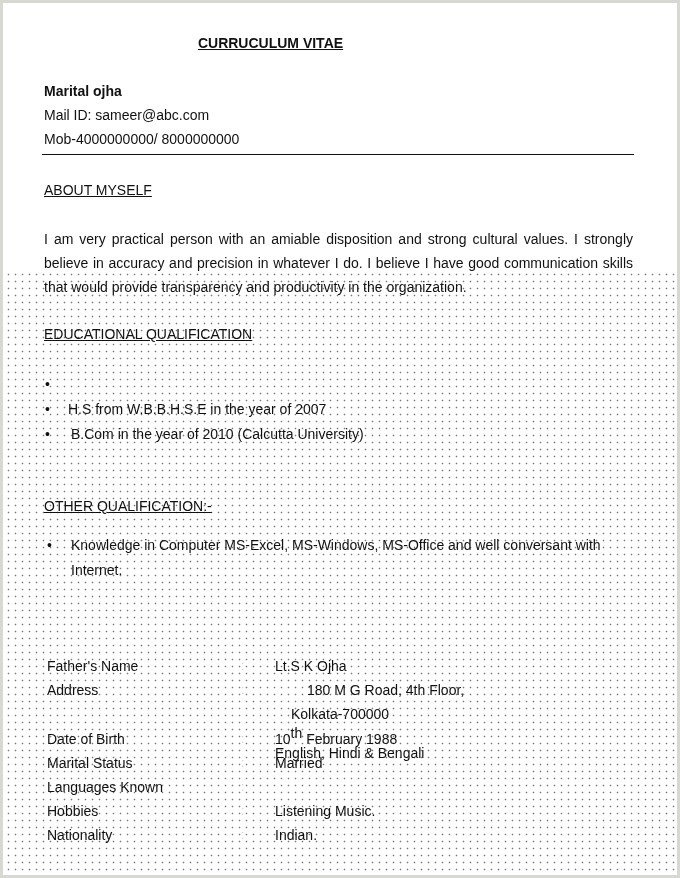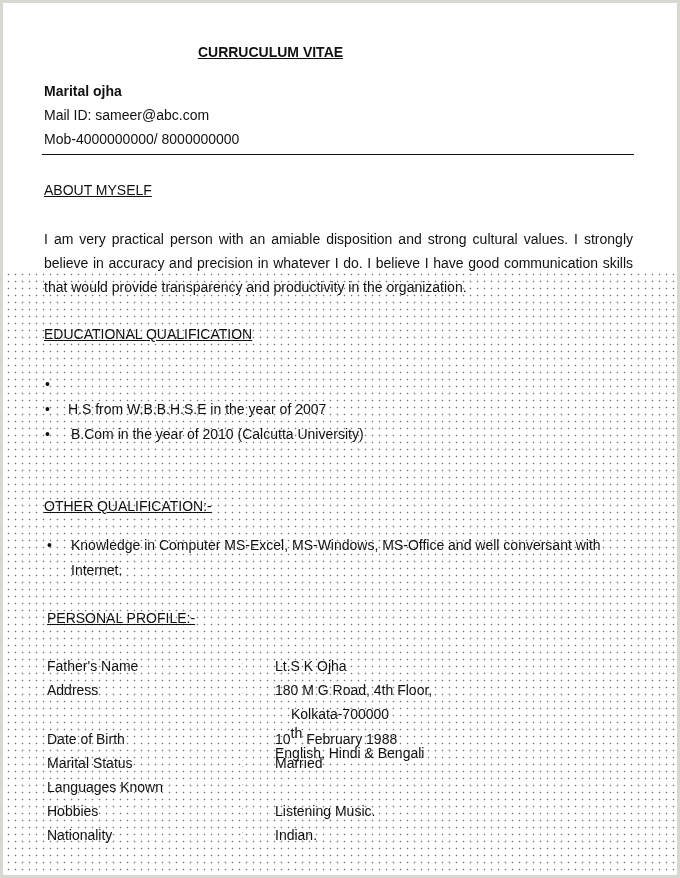--- a/index.html
+++ b/index.html
@@ -14,21 +14,21 @@
     background: #fff; overflow: hidden;
   }
   .dots {
     position: absolute; left: 0; top: 266px; right: 0; bottom: 0;
     background-image: radial-gradient(circle, #777 0.7px, transparent 1.1px);
     background-size: 7px 7px;
     background-position: 2px 2px;
     pointer-events: none;
   }
   .t { position: absolute; font-size: 14px; line-height: 18px; white-space: nowrap; }
-  .title { left: 0; width: 535px; text-align: center; top: 31px; font-weight: bold; font-size: 14px; text-decoration: underline; margin-top: 9px; }
+  .title { left: 0; width: 535px; text-align: center; top: 31px; font-weight: bold; font-size: 14px; text-decoration: underline; }
   .name { left: 41px; top: 79px; font-weight: bold; }
   .rule { position: absolute; left: 39px; width: 592px; top: 151px; height: 1px; background: #111; }
   .h { text-decoration: underline; }
   .para { position: absolute; left: 41px; width: 589px; top: 224px; font-size: 14px; line-height: 24px; text-align: justify; }
   .bullet { position: absolute; font-size: 14px; }
   .lbl { left: 44px; }
   .val { left: 272px; }
   .colon { position: absolute; left: 238px; color: #ccc; font-size: 12px; }
   sup { font-size: 14px; vertical-align: super; line-height: 0; }
 </style>
@@ -53,29 +53,28 @@
   <div class="bullet t" style="left:42px;top:397px;">•</div>
   <div class="t" style="left:65px;top:397px;">H.S from W.B.B.H.S.E in the year of 2007</div>
   <div class="bullet t" style="left:42px;top:422px;">•</div>
   <div class="t" style="left:68px;top:422px;">B.Com in the year of 2010 (Calcutta University)</div>
 
   <div class="t h" style="left:41px;top:494px;">OTHER QUALIFICATION:-</div>
   <div class="bullet t" style="left:44px;top:533px;">•</div>
   <div class="t" style="left:68px;top:533px;">Knowledge in Computer MS-Excel, MS-Windows, MS-Office and well conversant with</div>
   <div class="t" style="left:68px;top:558px;">Internet.</div>
 
-  <div class="t h" style="left:44px;top:606px;">PERSONAL PROFILE:-</div>
 
   <div class="t lbl" style="top:654px;">Father's Name</div>
   <div class="colon t" style="top:654px;">:</div>
   <div class="t val" style="top:654px;">Lt.S K Ojha</div>
 
   <div class="t lbl" style="top:678px;">Address</div>
   <div class="colon t" style="top:678px;">:</div>
-  <div class="t val" style="top:678px;">180 M G Road, 4th Floor,</div>
+  <div class="t val" style="top:678px;margin-left:32px;">180 M G Road, 4th Floor,</div>
 
   <div class="t val" style="top:702px;margin-left:16px;">Kolkata-700000</div>
 
   <div class="t lbl" style="top:727px;">Date of Birth</div>
   <div class="colon t" style="top:727px;">:</div>
   <div class="t val" style="top:727px;"><span>10</span><sup>th</sup><span> February 1988</span></div>
 
   <div class="t lbl" style="top:751px;">Marital Status</div>
   <div class="colon t" style="top:751px;">:</div>
   <div class="t val" style="top:751px;">Married</div>

